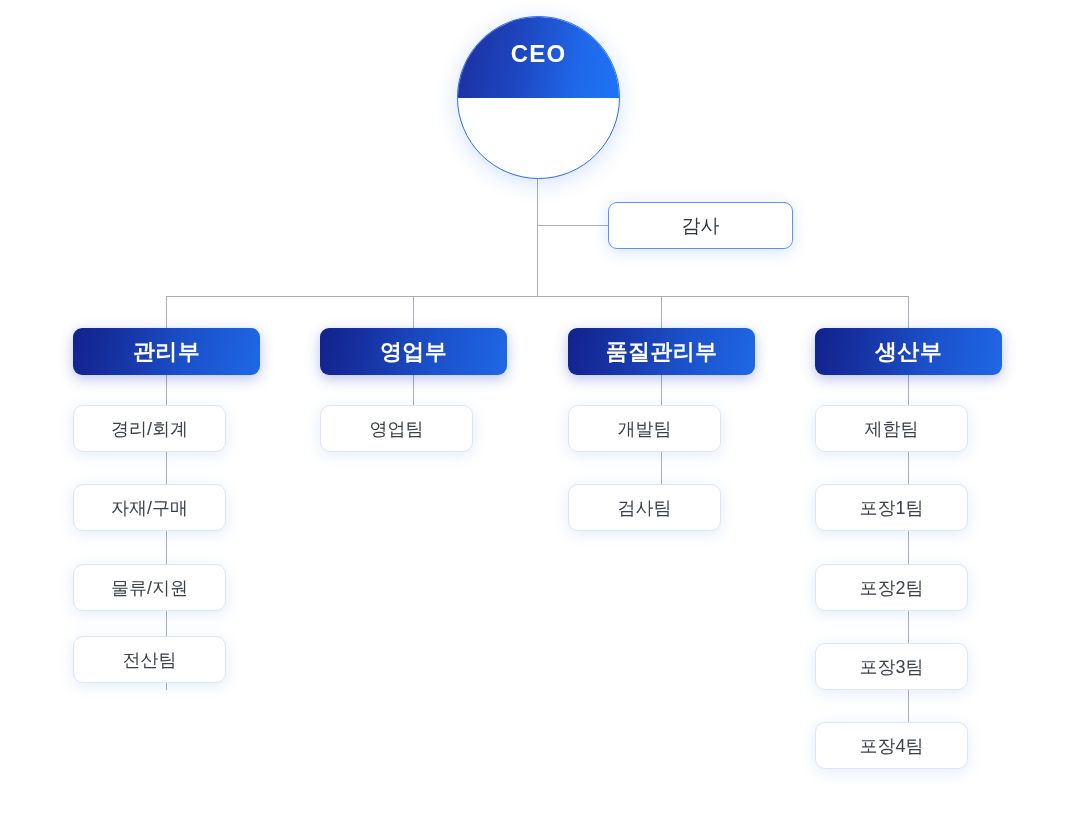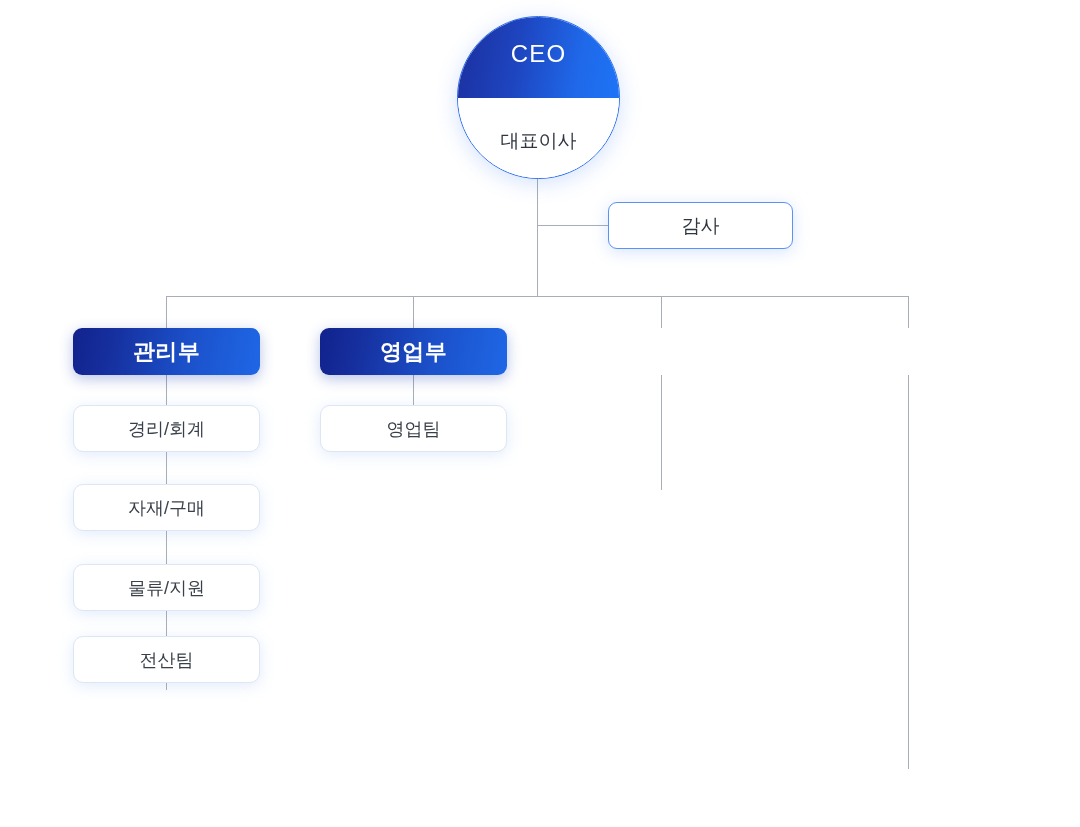--- a/index.html
+++ b/index.html
@@ -50,21 +50,21 @@
     background: linear-gradient(100deg, #1b2f9e 0%, #1e45c0 38%, #1f69ea 75%, #1d74f5 100%);
     display: flex;
     align-items: center;
     justify-content: center;
     padding-bottom: 6px;
     box-sizing: border-box;
   }
   .ceo-top-label {
     color: #ffffff;
     font-size: 24px;
-    font-weight: normal;
+    font-weight: bold;
     letter-spacing: 1.2px;
   }
   .ceo-bottom {
     position: absolute;
     left: 0; top: 50%;
     width: 100%;
     height: 50%;
     background: #ffffff;
     display: flex;
     align-items: center;
@@ -121,21 +121,21 @@
   }
   .dept-head-label {
     color: #ffffff;
     font-size: 22px;
     font-weight: bold;
     letter-spacing: 0.3px;
   }
   .sub-node {
     position: absolute;
     left: 0;
-    width: 187px;
+    width: 153px;
     height: 47px;
     border: 1.5px solid #dde6f4;
     border-radius: 10px;
     background: #ffffff;
     box-sizing: border-box;
     display: flex;
     align-items: center;
     justify-content: center;
     box-shadow: 0 3px 16px rgba(110,160,235,0.20);
   }
@@ -165,23 +165,20 @@
   <div class="line line-v" style="left:413px; top:375px; height:36px;"></div>
 
   <div class="line line-v" style="left:661px; top:375px; height:115px;"></div>
 
   <div class="line line-v" style="left:908px; top:375px; height:394px;"></div>
 
   <div class="ceo-circle">
     <div class="ceo-top">
       <span class="ceo-top-label">CEO</span>
     </div>
-    <div class="ceo-bottom">
-      <span class="ceo-bottom-label">대표이사</span>
-    </div>
   </div>
 
   <div class="audit-node">
     <span class="audit-label">감사</span>
   </div>
 
   <div class="dept-col" style="left:73px;">
     <div class="dept-head">
       <span class="dept-head-label">관리부</span>
     </div>
@@ -201,15 +198,46 @@
 
   <div class="dept-col" style="left:320px;border-radius:7px;">
     <div class="dept-head">
       <span class="dept-head-label">영업부</span>
     </div>
     <div class="sub-node" style="top:77px;">
       <span class="sub-label">영업팀</span>
     </div>
   </div>
 
-
+  <div class="dept-col" style="left:568px;">
+    <div class="dept-head">
+      <span class="dept-head-label">품질관리부</span>
+    </div>
+    <div class="sub-node" style="top:77px;">
+      <span class="sub-label">개발팀</span>
+    </div>
+    <div class="sub-node" style="top:156px;">
+      <span class="sub-label">검사팀</span>
+    </div>
+  </div>
+
+  <div class="dept-col" style="left:815px;">
+    <div class="dept-head">
+      <span class="dept-head-label">생산부</span>
+    </div>
+    <div class="sub-node" style="top:77px;">
+      <span class="sub-label">제함팀</span>
+    </div>
+    <div class="sub-node" style="top:156px;">
+      <span class="sub-label">포장1팀</span>
+    </div>
+    <div class="sub-node" style="top:236px;">
+      <span class="sub-label">포장2팀</span>
+    </div>
+    <div class="sub-node" style="top:315px;">
+      <span class="sub-label">포장3팀</span>
+    </div>
+    <div class="sub-node" style="top:394px;">
+      <span class="sub-label">포장4팀</span>
+    </div>
+  </div>
 
 </div>
 
 </body></html>

